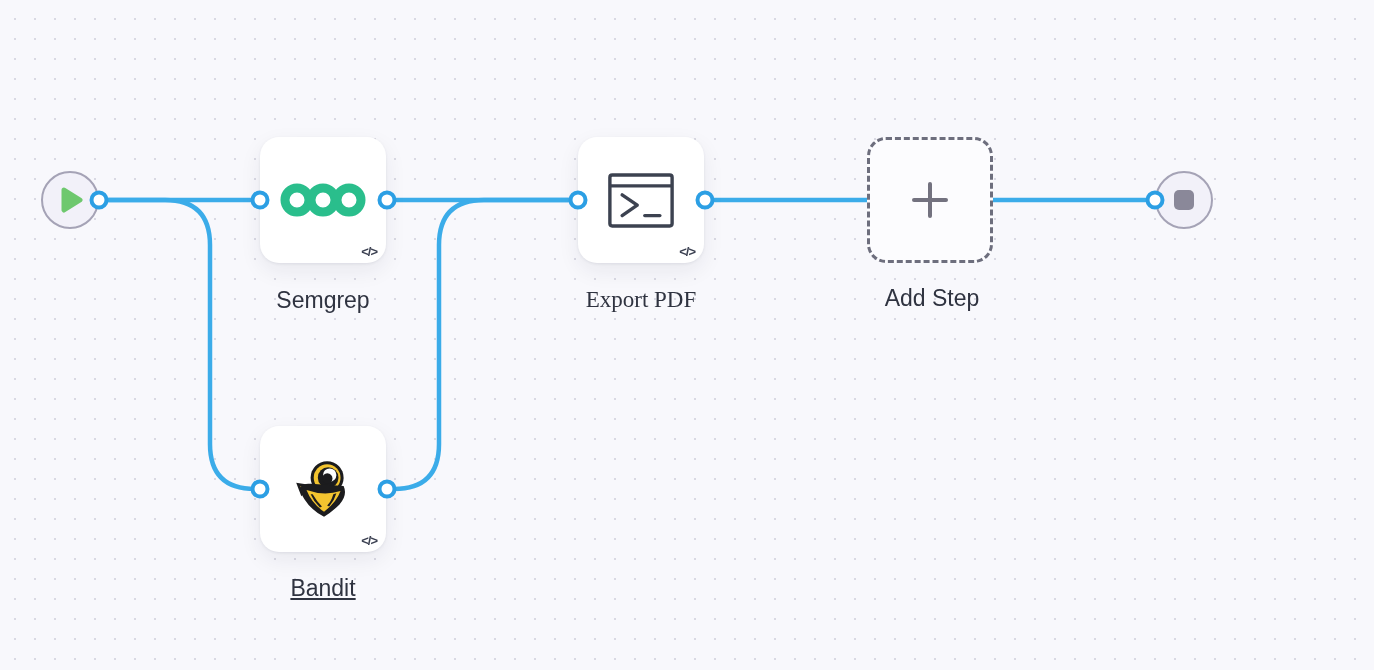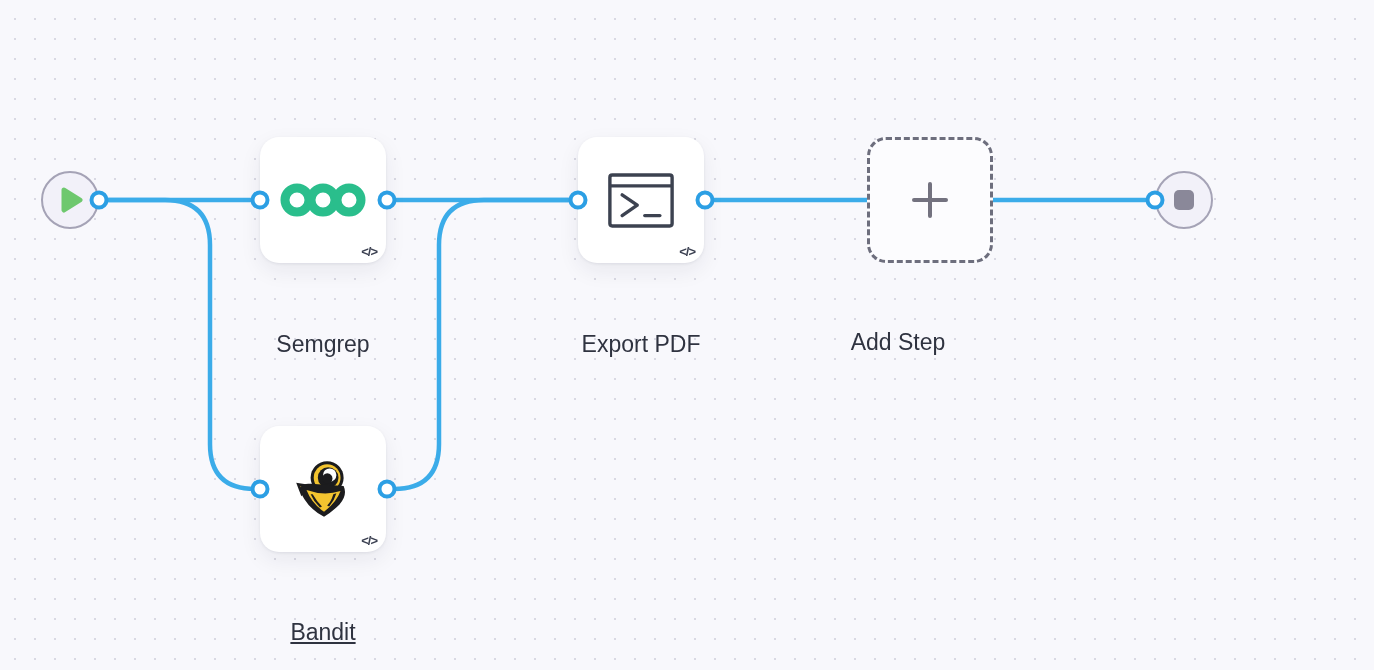--- a/index.html
+++ b/index.html
@@ -84,21 +84,20 @@
     color: #3a3f50;
     line-height: 1;
   }
   .node-label {
     position: absolute;
     transform: translateX(-50%);
     font-size: 23px;
     color: #2f3340;
     white-space: nowrap;
     z-index: 2;
-    margin-top: 44px;
   }
   .stop-square {
     width: 20px;
     height: 20px;
     border-radius: 5px;
     background: #8a8899;
   }
   .play-svg { margin-left: 4px; }
 </style>
 </head>
@@ -151,29 +150,29 @@
 
   <div class="node tool-node" style="left:578px; top:137px;">
     <svg width="66" height="55" viewBox="0 0 70 58">
       <rect x="2" y="2" width="66" height="54" rx="2.5" fill="none" stroke="#3c4250" stroke-width="3.6"></rect>
       <line x1="2" y1="13.5" x2="68" y2="13.5" stroke="#3c4250" stroke-width="3.6"></line>
       <polyline points="15,23 31,34 15,45" fill="none" stroke="#3c4250" stroke-width="3.6" stroke-linecap="round" stroke-linejoin="round"></polyline>
       <line x1="39" y1="45" x2="55" y2="45" stroke="#3c4250" stroke-width="3.6" stroke-linecap="round"></line>
     </svg>
     <span class="badge">&lt;/&gt;</span>
   </div>
-  <div class="node-label" style="left:641px; top:287px;">Export PDF</div>
+  <div class="node-label" style="left:641px; top:287px;font-family:Liberation Serif, serif;">Export PDF</div>
 
   <div class="node dashed-node" style="left:867px; top:137px;">
     <svg width="36" height="36" viewBox="0 0 36 36">
       <line x1="18" y1="2" x2="18" y2="34" stroke="#73727f" stroke-width="4" stroke-linecap="round"></line>
       <line x1="2" y1="18" x2="34" y2="18" stroke="#73727f" stroke-width="4" stroke-linecap="round"></line>
     </svg>
   </div>
-  <div class="node-label" style="left:898px; top:285px;">Add Step</div>
+  <div class="node-label" style="left:932px; top:285px;">Add Step</div>
 
   <div class="node circle-node" style="left:1155px; top:171px;">
     <div class="stop-square"></div>
   </div>
 
   <div class="port" style="left:99px; top:200px;"></div>
   <div class="port" style="left:260px; top:200px;"></div>
   <div class="port" style="left:387px; top:200px;"></div>
   <div class="port" style="left:260px; top:489px;"></div>
   <div class="port" style="left:387px; top:489px;"></div>

